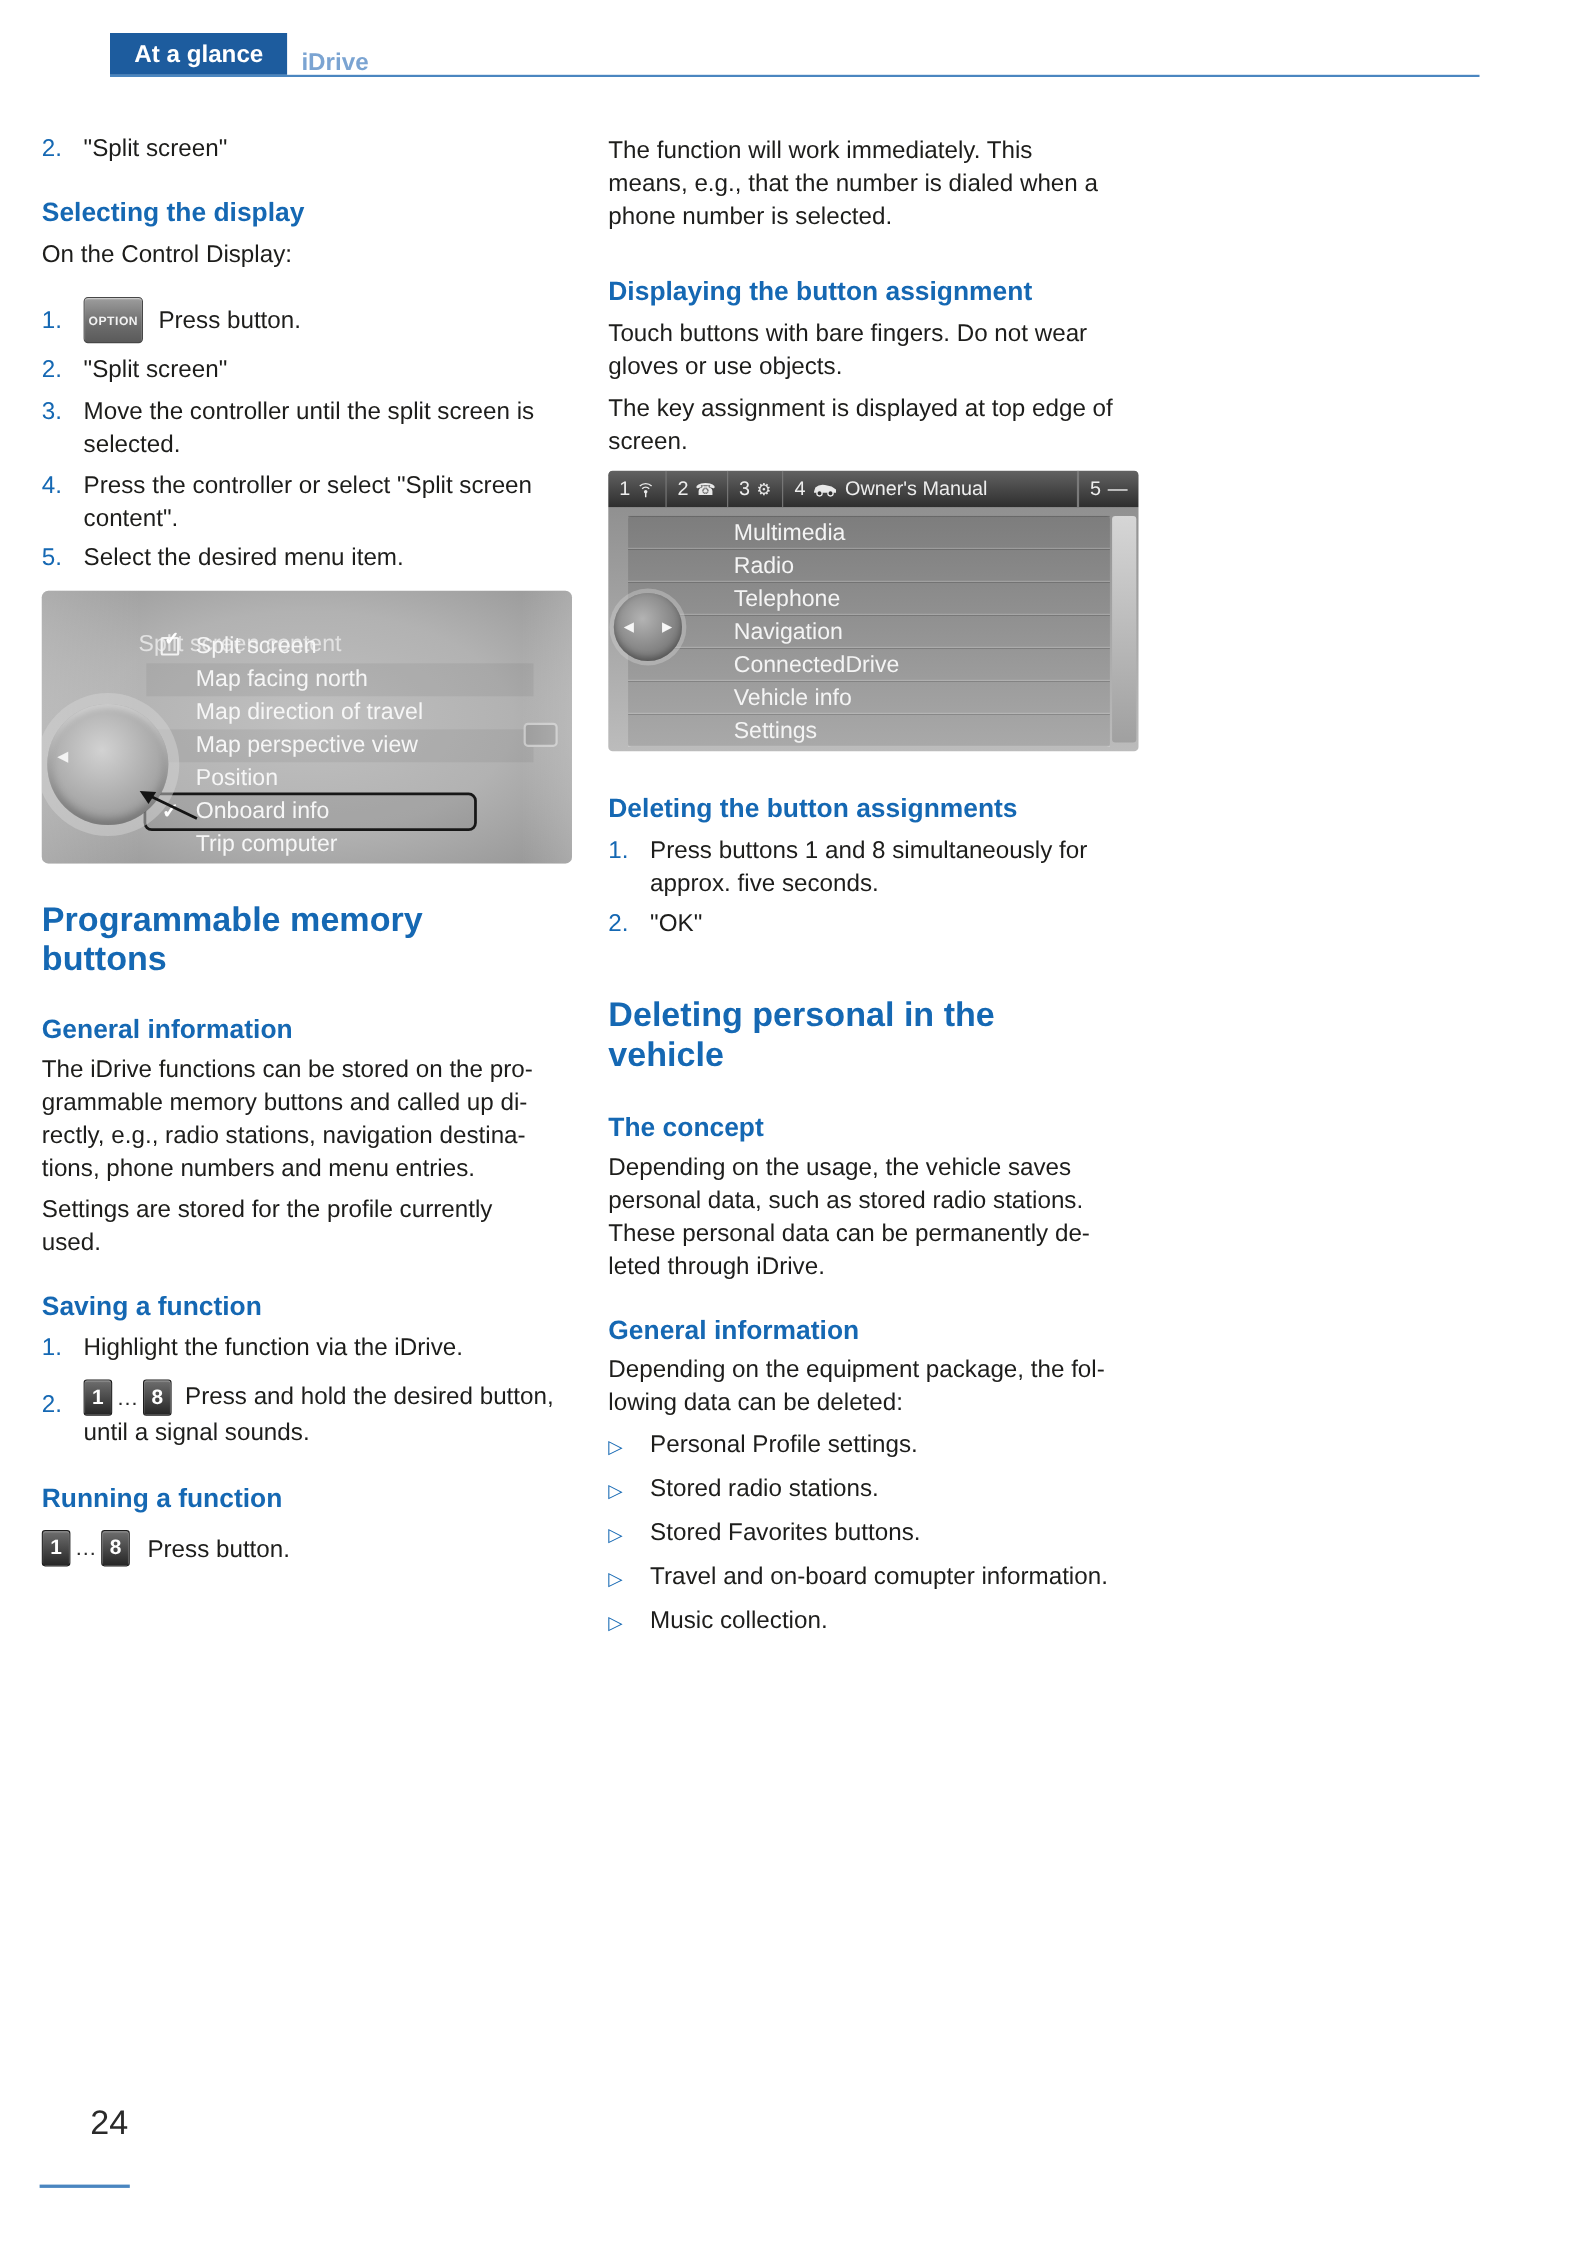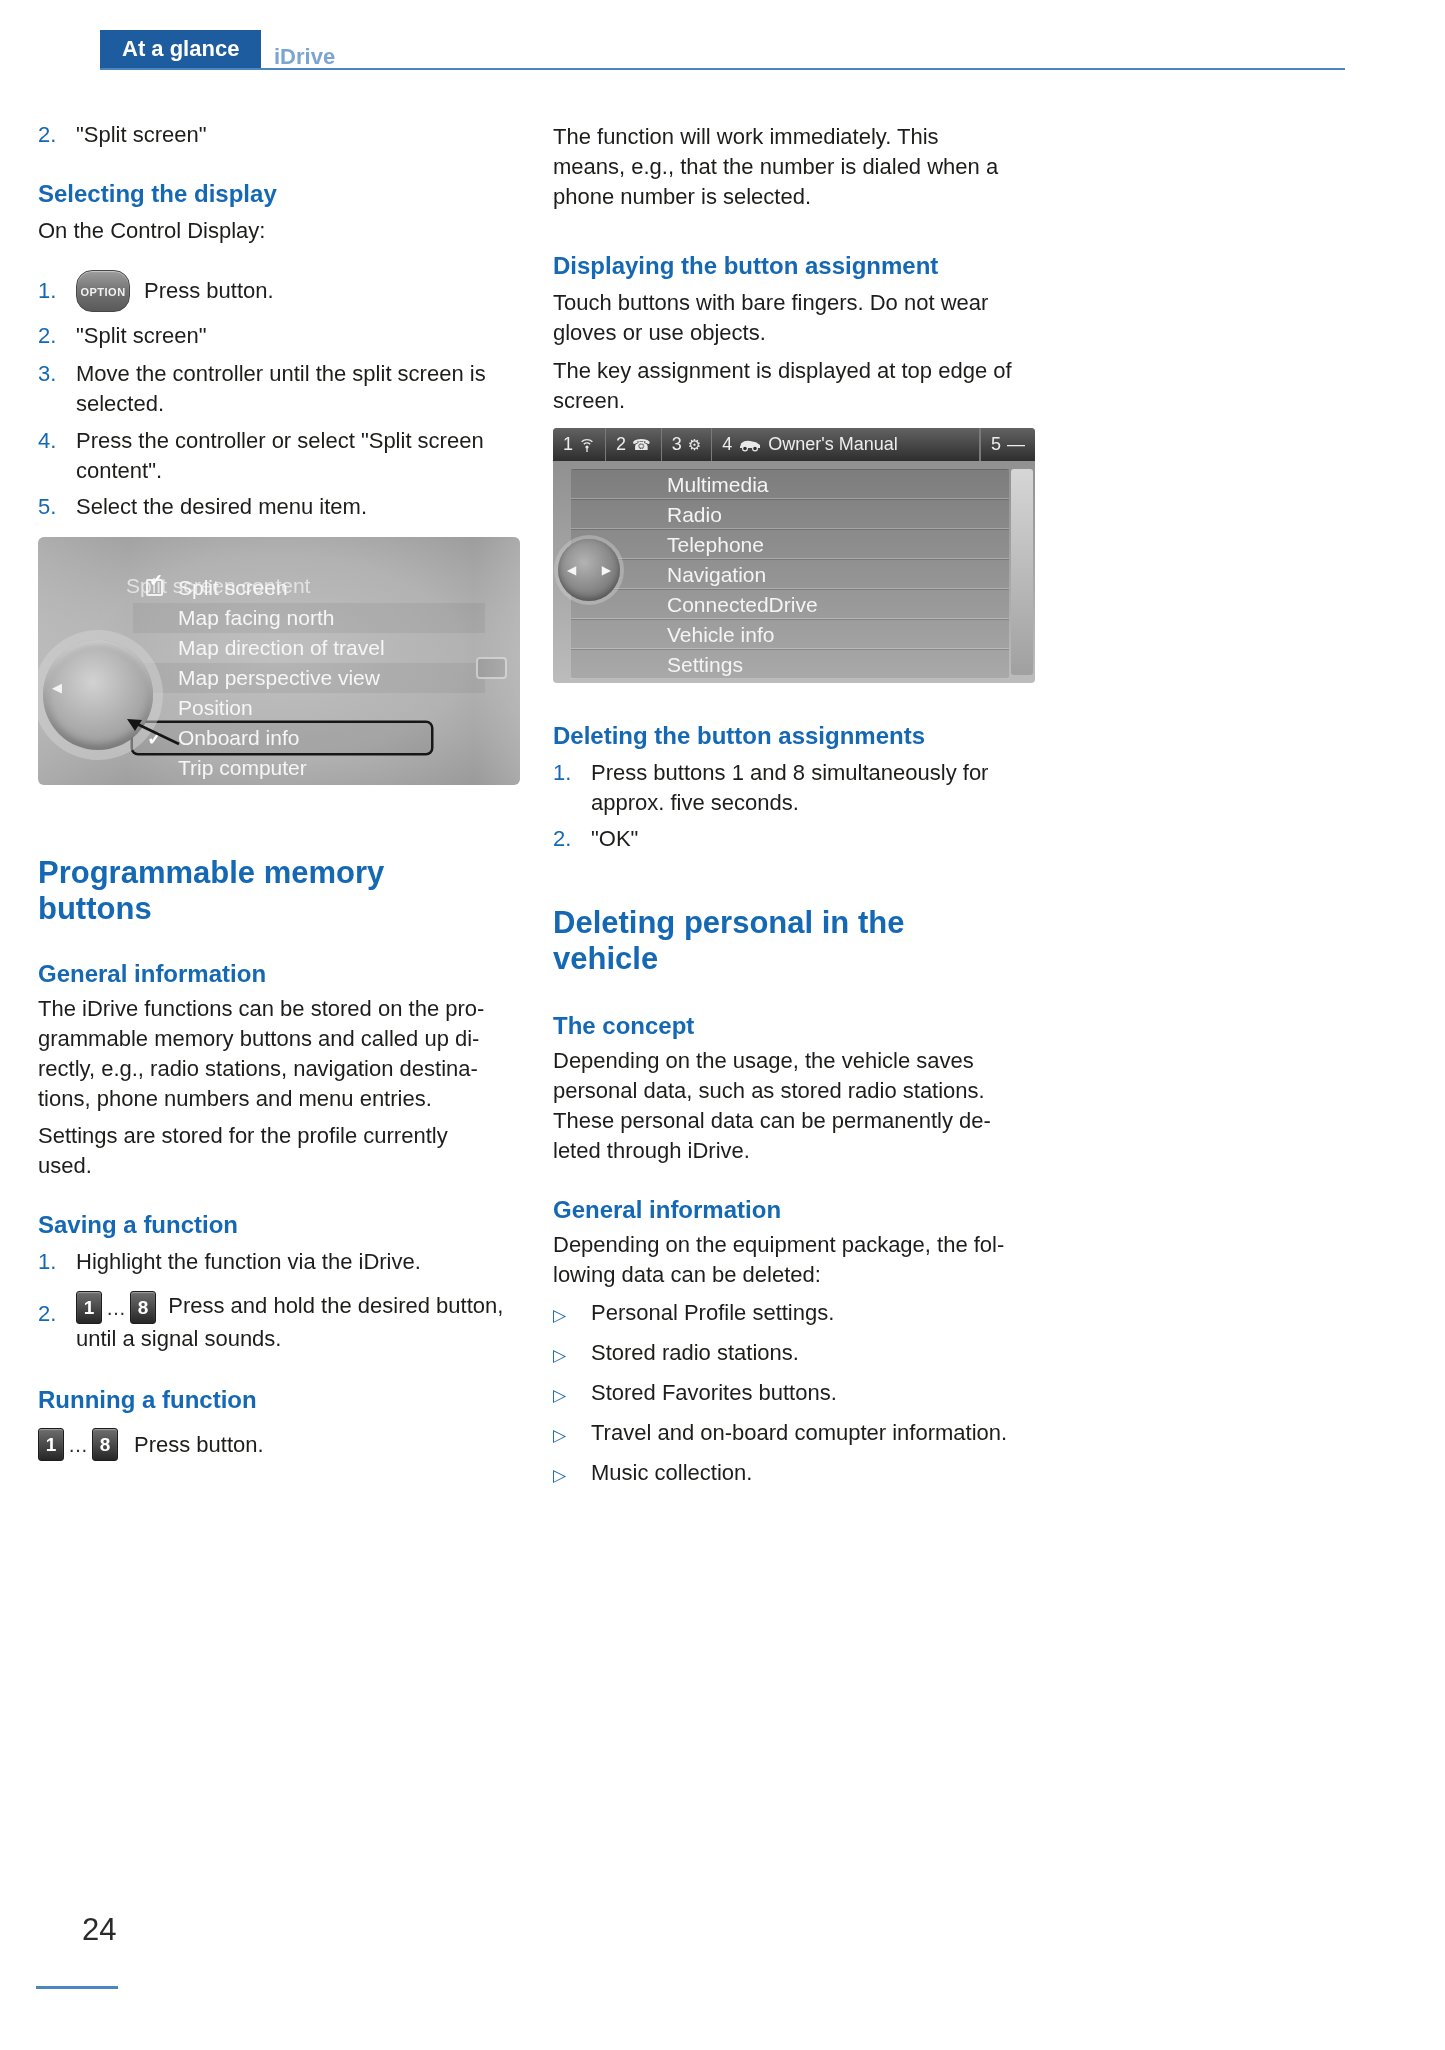--- a/index.html
+++ b/index.html
@@ -33,21 +33,21 @@
   h2.sub { color:#1568b3; font-size:24px; line-height:28px; font-weight:bold; }
   h1.big { color:#1568b3; font-size:31px; line-height:36px; font-weight:bold; white-space:pre-line; }
 
   .lrow { display:flex; font-size:22px; line-height:30px; align-items:flex-start; }
   .lrow .num { width:38px; flex:none; color:#1568b3; }
   .lrow .txt { white-space:pre-line; }
   .lrow .tri { color:#1568b3; font-size:17px; padding-top:3px; }
 
   
   .option-btn {
-    display:inline-block; flex:none; width:54px; height:42px; border-radius:16px;
+    display:inline-block; flex:none; width:54px; height:42px; border-radius:4px;
     background:linear-gradient(#9d9d9d,#6f6f6f 55%,#5a5a5a);
     border:1px solid #474747; box-shadow:inset 0 1px 1px rgba(255,255,255,.45);
     color:#f2f2f2; font-size:11px; letter-spacing:.5px; text-align:center;
     padding-top:6px; font-weight:bold;
   }
   
   .membtn {
     display:inline-block; width:26px; height:33px; border-radius:3px;
     background:linear-gradient(#6e6e6e,#262626);
     border:1px solid #1c1c1c; box-shadow:inset 0 1px 1px rgba(255,255,255,.35);
@@ -215,21 +215,21 @@
       </div>
       <div class="knob"></div>
       <span class="knob-arrow">◀</span>
       <svg class="callout" width="482" height="248">
         <line x1="141" y1="207" x2="97" y2="186" stroke="#141414" stroke-width="2.5"></line>
         <polygon points="89,182 104,183 97,194" fill="#141414"></polygon>
       </svg>
       <div class="side-btn"></div>
     </div>
 
-    <h1 class="big" style="margin-top:70px">Programmable memory
+    <h1 class="big" style="margin-top:33px">Programmable memory
 buttons</h1>
 
     <h2 class="sub" style="margin-top:33px">General information</h2>
     <p class="body-p" style="margin-top:6px">The iDrive functions can be stored on the pro-
 grammable memory buttons and called up di-
 rectly, e.g., radio stations, navigation destina-
 tions, phone numbers and menu entries.</p>
     <p class="body-p" style="margin-top:7px">Settings are stored for the profile currently
 used.</p>
 

